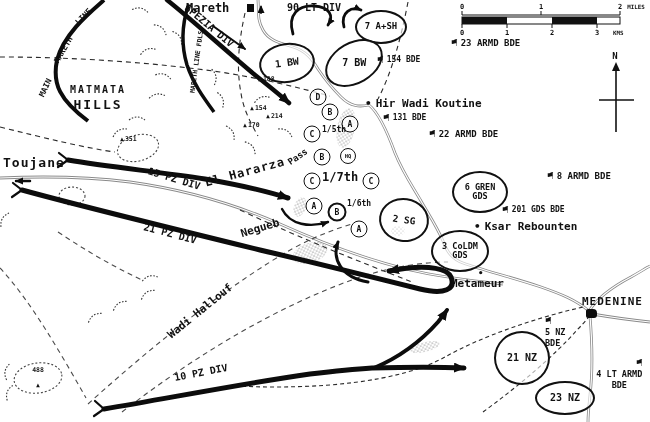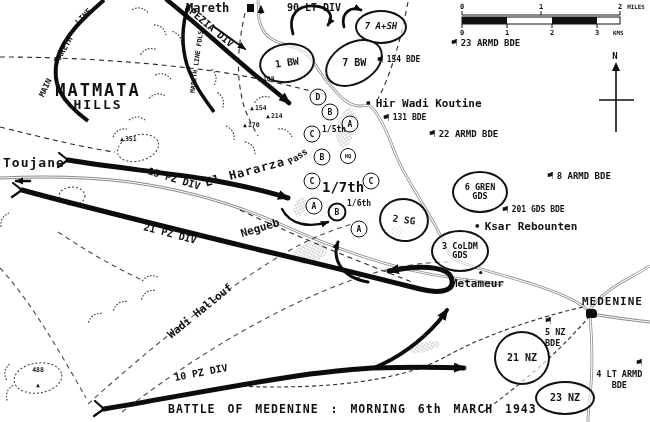--- a/index.html
+++ b/index.html
@@ -168,38 +168,38 @@
 </div>
 <div class="lbl" style="left:474px;top:221px;font-size:11px;display:flex;gap:4px;">
   <span class="dot">•</span>
   <span>Ksar Rebounten</span>
 </div>
 <div class="lbl" style="left:478px;top:269px;font-size:9px;">•</div>
 <div class="lbl" style="left:451px;top:278px;font-size:11px;">Metameur</div>
 <div class="lbl" style="left:582px;top:296px;font-size:11px;letter-spacing:1px;">MEDENINE</div>
 <div class="blob" style="left:586px;top:309px;width:11px;height:9px;border-radius:2px 4px 3px 2px;"></div>
 
-<div class="lbl ctr" style="left:98px;top:90px;font-size:17px;letter-spacing:2px;transform:translate(-50%,-50%);">MATMATA</div>
+<div class="lbl ctr" style="left:98px;top:90px;font-size:10px;letter-spacing:2px;transform:translate(-50%,-50%);">MATMATA</div>
 <div class="lbl ctr" style="left:98px;top:104px;font-size:13px;letter-spacing:2px;transform:translate(-50%,-50%);">HILLS</div>
 <div class="lbl" style="left:46px;top:88px;font-size:8px;transform:translate(-50%,-50%) rotate(-65deg);">MAIN</div>
 <div class="lbl" style="left:64px;top:50px;font-size:8px;transform:translate(-50%,-50%) rotate(-60deg);">MARETH</div>
 <div class="lbl" style="left:84px;top:17px;font-size:8px;transform:translate(-50%,-50%) rotate(-45deg);">LINE</div>
 <div class="lbl" style="left:197px;top:62px;font-size:6.5px;transform:translate(-50%,-50%) rotate(-82deg);">MARETH LINE FDLS</div>
 <div class="lbl" style="left:200px;top:311px;font-size:11px;transform:translate(-50%,-50%) rotate(-39deg);">Wadi Hallouf</div>
 <div class="lbl" style="left:245px;top:172px;font-size:12px;letter-spacing:1px;transform:translate(-50%,-50%) rotate(-15deg);">El Hararza</div>
 <div class="lbl" style="left:298px;top:157px;font-size:9px;transform:translate(-50%,-50%) rotate(-35deg);">Pass</div>
 <div class="lbl" style="left:260px;top:228px;font-size:11px;transform:translate(-50%,-50%) rotate(-17deg);">Negueb</div>
 
 <div class="lbl" style="left:209px;top:26px;font-size:10px;transform:translate(-50%,-50%) rotate(40deg);">SPEZIA DIV</div>
 <div class="lbl" style="left:314px;top:8px;font-size:10px;transform:translate(-50%,-50%);">90 LT DIV</div>
 <div class="lbl" style="left:174px;top:179px;font-size:10px;transform:translate(-50%,-50%) rotate(17deg);">15 PZ DIV</div>
 <div class="lbl" style="left:170px;top:234px;font-size:10px;transform:translate(-50%,-50%) rotate(15deg);">21 PZ DIV</div>
 <div class="lbl" style="left:201px;top:373px;font-size:10px;transform:translate(-50%,-50%) rotate(-11deg);">10 PZ DIV</div>
 
-<div class="ue" style="left:381px;top:27px;width:48px;height:30px;font-size:9px;font-style:italic;">
+<div class="ue" style="left:381px;top:27px;width:48px;height:30px;font-size:9px;">
       <span>7 A+SH</span>
     </div>
 <div class="ue" style="left:287px;top:63px;width:52px;height:36px;font-size:10px;transform:translate(-50%,-50%) rotate(-8deg);">
       <span>1 BW</span>
     </div>
 <div class="ue" style="left:354px;top:63px;width:58px;height:38px;font-size:10px;transform:translate(-50%,-50%) rotate(-30deg);">
       <span style="transform:rotate(30deg)">7 BW</span>
     </div>
 <div class="ue" style="left:404px;top:220px;width:46px;height:40px;font-size:9.5px;transform:translate(-50%,-50%) rotate(8deg);">
       <span>2 SG</span>
@@ -234,21 +234,21 @@
 <div class="lbl" style="left:322px;top:130px;font-size:8px;transform:translate(0,-50%);">1/5th</div>
 <div class="cc" style="left:322px;top:157px;">
       <span>B</span>
     </div>
 <div class="cc hq" style="left:348px;top:156px;">
       <span>HQ</span>
     </div>
 <div class="cc" style="left:312px;top:181px;">
       <span>C</span>
     </div>
-<div class="lbl" style="left:322px;top:187px;font-size:14px;transform:translate(0,-50%);">1/7th</div>
+<div class="lbl" style="left:322px;top:177px;font-size:12px;transform:translate(0,-50%);">1/7th</div>
 <div class="cc" style="left:371px;top:181px;">
       <span>C</span>
     </div>
 <div class="cc" style="left:314px;top:206px;">
       <span>A</span>
     </div>
 <div class="cc" style="left:337px;top:212px;border-width:2.2px;">
       <span>B</span>
     </div>
 <div class="lbl" style="left:347px;top:204px;font-size:8px;transform:translate(0,-50%);">1/6th</div>
@@ -309,15 +309,14 @@
     </div>
 <div class="lbl tiny" style="left:258px;top:76px;display:flex;gap:1px;">
       <span>▲</span>
       <span>188</span>
     </div>
 <div class="lbl tiny" style="left:38px;top:377px;display:flex;flex-direction:column;align-items:center;gap:8px;transform:translate(-50%,-50%);">
   <span>488</span>
   <span>▲</span>
 </div>
 
-<div class="lbl" style="left:168px;top:404px;font-size:11.5px;letter-spacing:1px;word-spacing:4px;">BATTLE OF MEDENINE : MORNING 6th MARCH 1943</div>
 
 </div>
 
 </body></html>

